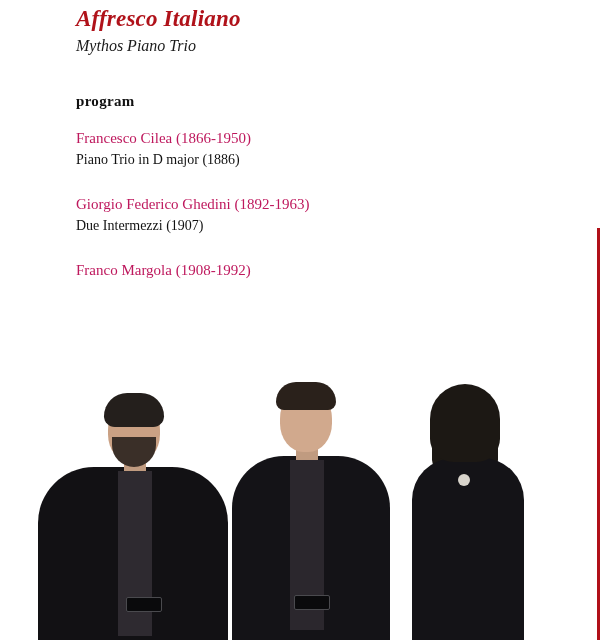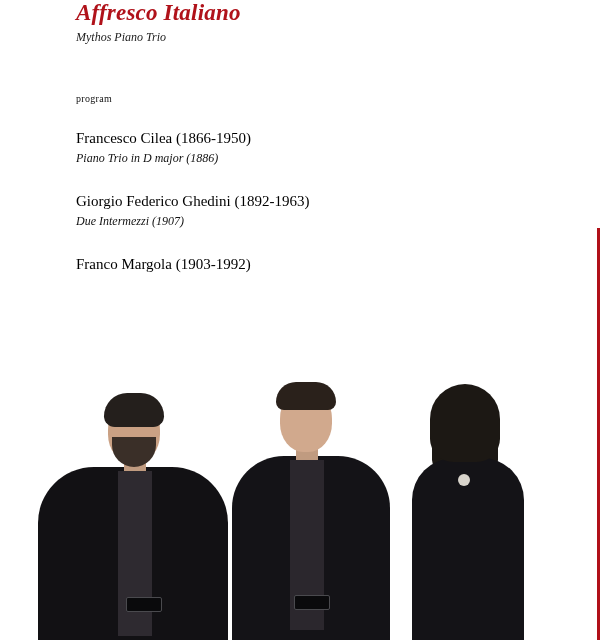--- a/index.html
+++ b/index.html
@@ -25,70 +25,69 @@
     position: absolute;
     right: 0;
     top: 228px;
     width: 3px;
     height: 412px;
     background: #b01018;
   }
   .header {
     position: absolute;
     left: 76px;
-    top: 0;
+    top: 6px;
     width: 460px;
   }
   .title {
     font-family: "Liberation Serif", serif;
     font-style: italic;
     font-weight: bold;
     font-size: 23px;
     color: #b0121a;
     letter-spacing: 0.2px;
     line-height: 1.15;
     margin: 0;
   }
   .subtitle {
     font-family: "Liberation Serif", serif;
     font-style: italic;
-    font-size: 12px;
+    font-size: 16px;
     color: #1a1a1a;
     margin: 4px 0 0 0;
     line-height: 1.2;
   }
   .program-heading {
     position: absolute;
     left: 76px;
     top: 93px;
     font-family: "Liberation Serif", serif;
-    font-weight: normal;
-    font-size: 10px;
+    font-weight: bold;
+    font-size: 15px;
     color: #111111;
     letter-spacing: 0.3px;
   }
   .program-list {
     position: absolute;
     left: 76px;
     top: 128px;
     width: 440px;
   }
   .program-entry {
     margin-bottom: 24px;
   }
   .entry-composer {
     font-family: "Liberation Serif", serif;
     font-size: 15px;
-    color: #000000;
+    color: #be185d;
     line-height: 1.45;
   }
   .entry-work {
     font-family: "Liberation Serif", serif;
-    font-style: italic;
-    font-size: 12px;
+    font-size: 14px;
     color: #111111;
     line-height: 1.45;
   }
   
   .photo {
     position: absolute;
     left: 0;
     top: 370px;
     width: 600px;
     height: 270px;
@@ -164,21 +163,21 @@
   <div class="program-list">
     <div class="program-entry">
       <div class="entry-composer">Francesco Cilea (1866-1950)</div>
       <div class="entry-work">Piano Trio in D major (1886)</div>
     </div>
     <div class="program-entry">
       <div class="entry-composer">Giorgio Federico Ghedini (1892-1963)</div>
       <div class="entry-work">Due Intermezzi (1907)</div>
     </div>
     <div class="program-entry">
-      <div class="entry-composer">Franco Margola (1903-1992)</div>
+      <div class="entry-composer">Franco Margola (1908-1992)</div>
     </div>
   </div>
 
   <div class="photo">
 
     <div class="person" id="p1">
       <div class="torso"></div>
       <div class="shirt"></div>
       <div class="belt"></div>
       <div class="neck"></div>

